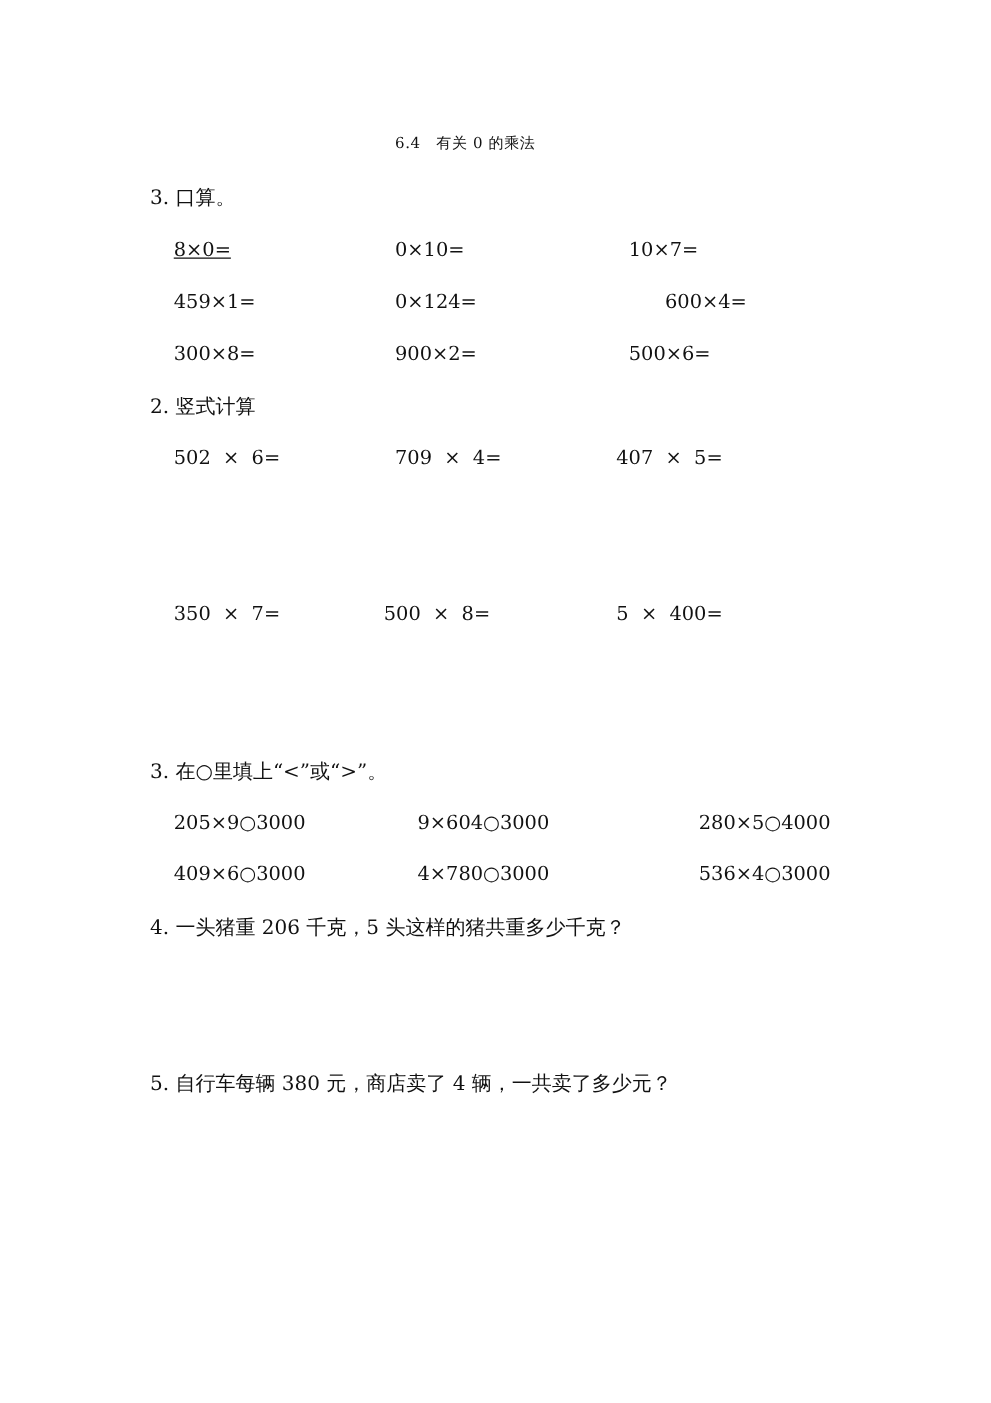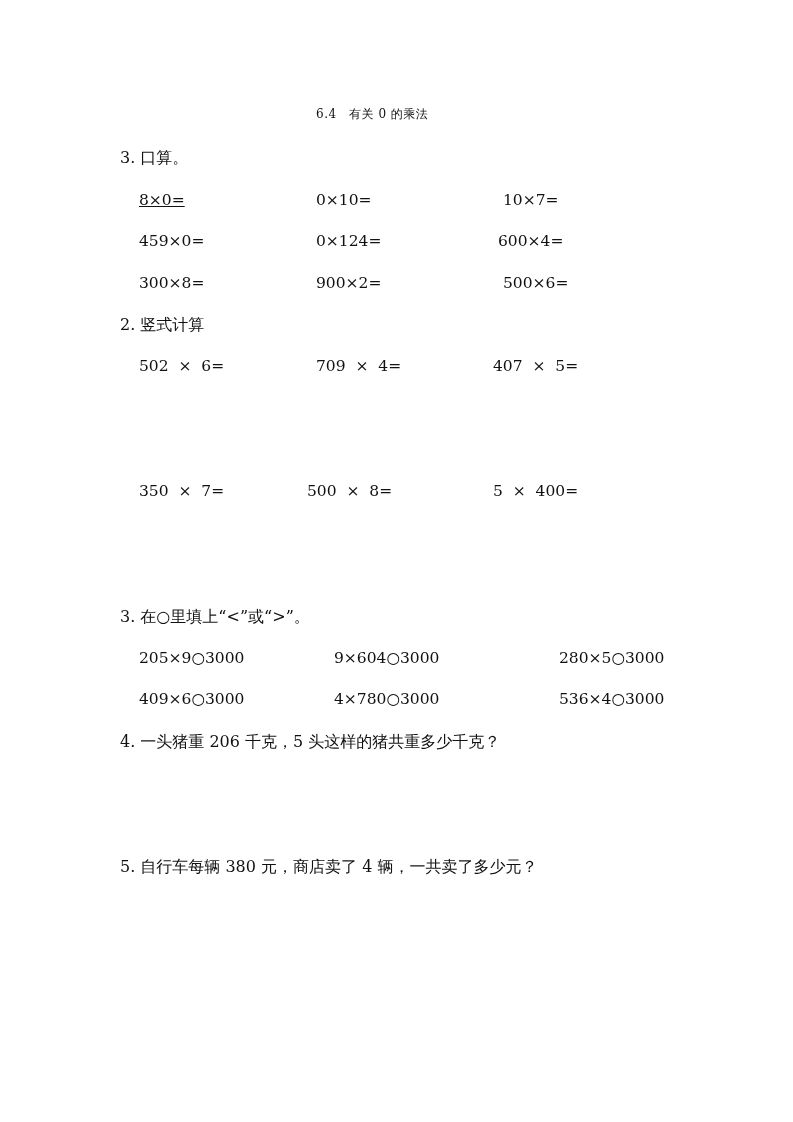--- a/index.html
+++ b/index.html
@@ -19,23 +19,23 @@
 <div>
 
   <div class="abs title" style="left:316px; top:106px;">6.4　有关 0 的乘法</div>
 
   <div class="abs q" style="left:120px; top:148px;">3. 口算。</div>
   <div>
     <div class="abs item" style="left:139px; top:191px;text-decoration:underline;">8×0=</div>
     <div class="abs item" style="left:316px; top:191px;">0×10=</div>
     <div class="abs item" style="left:503px; top:191px;">10×7=</div>
 
-    <div class="abs item" style="left:139px; top:232px;">459×0=</div>
+    <div class="abs item" style="left:139px; top:232px;">459×1=</div>
     <div class="abs item" style="left:316px; top:232px;">0×124=</div>
-    <div class="abs item" style="left:498px; top:232px;">600×4=</div>
+    <div class="abs item" style="left:532px; top:232px;">600×4=</div>
 
     <div class="abs item" style="left:139px; top:274px;">300×8=</div>
     <div class="abs item" style="left:316px; top:274px;">900×2=</div>
     <div class="abs item" style="left:503px; top:274px;">500×6=</div>
   </div>
 
   <div class="abs q" style="left:120px; top:315px;">2.  竖式计算</div>
   <div>
     <div class="abs item" style="left:139px; top:357px; white-space:pre;">502  ×  6=</div>
     <div class="abs item" style="left:316px; top:357px; white-space:pre;">709  ×  4=</div>
@@ -43,21 +43,21 @@
 
     <div class="abs item" style="left:139px; top:482px; white-space:pre;">350  ×  7=</div>
     <div class="abs item" style="left:307px; top:482px; white-space:pre;">500  ×  8=</div>
     <div class="abs item" style="left:493px; top:482px; white-space:pre;">5  ×  400=</div>
   </div>
 
   <div class="abs q" style="left:120px; top:607px;">3.  在○里填上“&lt;”或“&gt;”。</div>
   <div>
     <div class="abs item" style="left:139px; top:649px;">205×9○3000</div>
     <div class="abs item" style="left:334px; top:649px;">9×604○3000</div>
-    <div class="abs item" style="left:559px; top:649px;">280×5○3000</div>
+    <div class="abs item" style="left:559px; top:649px;">280×5○4000</div>
 
     <div class="abs item" style="left:139px; top:690px;">409×6○3000</div>
     <div class="abs item" style="left:334px; top:690px;">4×780○3000</div>
     <div class="abs item" style="left:559px; top:690px;">536×4○3000</div>
   </div>
 
   <div class="abs q" style="left:120px; top:732px;">4.  一头猪重 206 千克，5 头这样的猪共重多少千克？</div>
 
   <div class="abs q" style="left:120px; top:857px;">5.  自行车每辆 380 元，商店卖了 4 辆，一共卖了多少元？</div>
 

